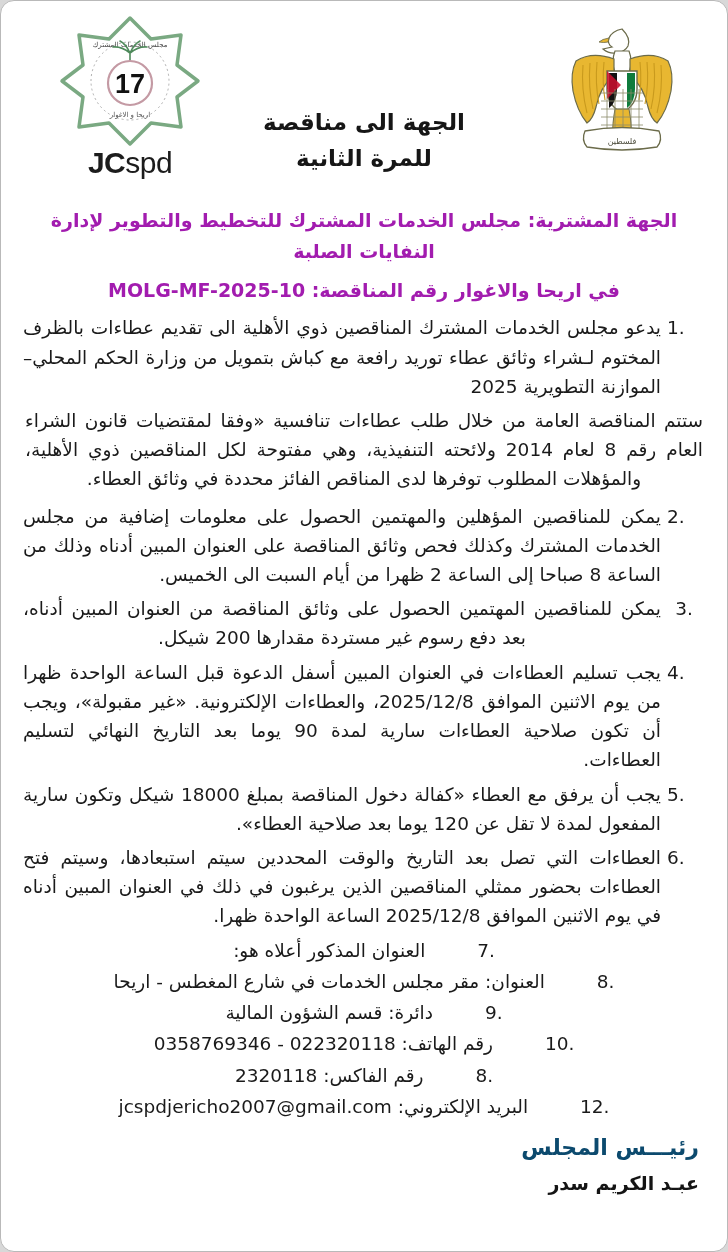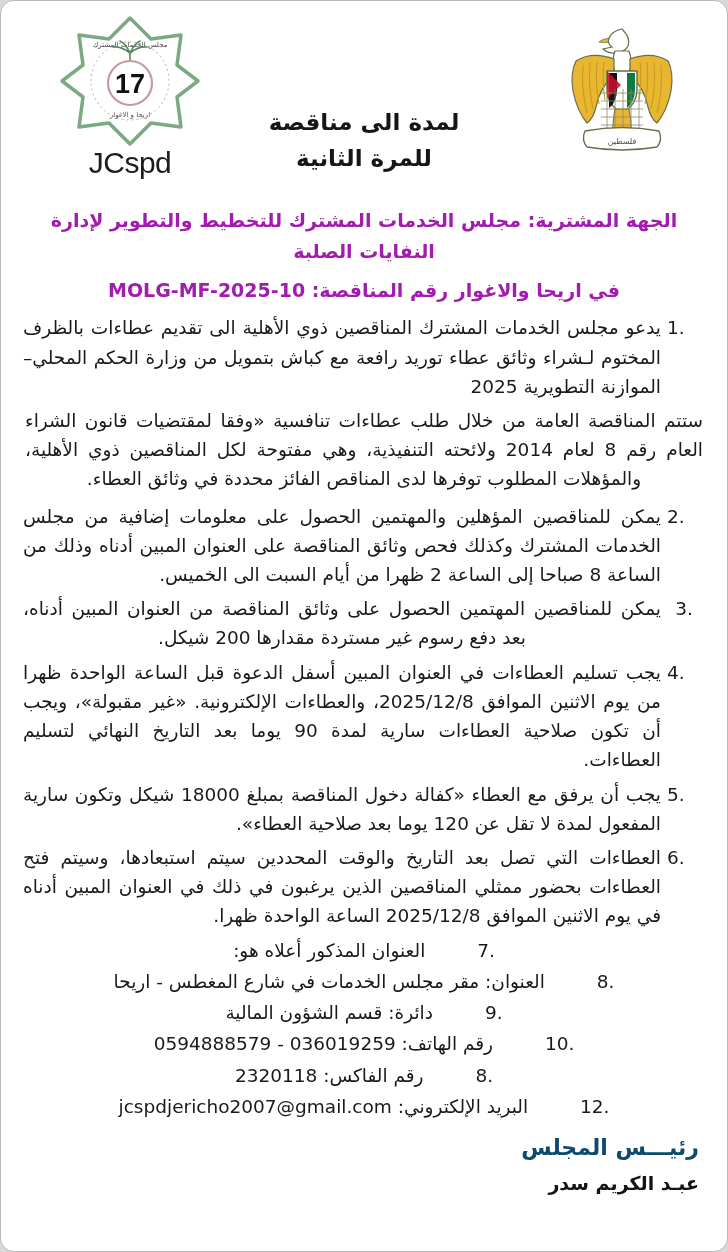--- a/index.html
+++ b/index.html
@@ -44,21 +44,21 @@
     text-align: right;
   }
   .jcspd-word {
     font-family: "Liberation Sans", sans-serif;
     font-size: 30px;
     letter-spacing: -0.5px;
     color: #1c1c1c;
     margin-top: -6px;
     direction: ltr;
   }
-  .jcspd-word b { font-weight: 400; }
+  .jcspd-word b { font-weight: 700; }
   .jcspd-word span { font-weight: 500; }
 
   .title-block {
     position: absolute;
     left: 0; right: 0;
     top: 104px;
     text-align: center;
   }
   .title-line {
     font-size: 23px;
@@ -206,21 +206,21 @@
           <path d="M44,74 h42 M44,82 h42 M44,90 h42 M44,98 h42 M44,106 h42"></path>
           <path d="M50,70 v40 M58,70 v40 M66,70 v40 M74,70 v40 M82,70 v40"></path>
         </g>
 
         <path d="M28,112 q37,-7 74,0 q4,9 -2,16 q-35,6 -70,0 q-6,-7 -2,-16 z" fill="#ffffff" stroke="#6b6b4a" stroke-width="1.3"></path>
         <text x="65" y="125" text-anchor="middle" font-size="8" fill="#4a4a3a" font-family="DejaVu Sans, sans-serif">فلسطين</text>
       </svg>
     </div>
 
     <div class="title-block">
-      <div class="title-line">لمدة الى مناقصة</div>
+      <div class="title-line">الجهة الى مناقصة</div>
       <div class="title-line">للمرة الثانية</div>
     </div>
   </div>
 
   <div class="entity">الجهة المشترية: مجلس الخدمات المشترك للتخطيط والتطوير لإدارة النفايات الصلبة</div>
   <div class="entity">
     <span>في اريحا والاغوار  رقم المناقصة:</span>
     <span class="ltr">MOLG-MF-2025-10</span>
   </div>
 
@@ -269,21 +269,21 @@
     </li>
 
     <li class="clause contact">
       <span class="num">9.</span>
       <span class="ctext">دائرة: قسم الشؤون المالية</span>
     </li>
 
     <li class="clause contact">
       <span class="num">10.</span>
       <span class="ctext">رقم الهاتف:</span>
-      <span class="ltr">0594888579 - 036019259</span>
+      <span class="ltr">0358769346 - 022320118</span>
     </li>
 
     <li class="clause contact">
       <span class="num">8.</span>
       <span class="ctext">رقم الفاكس:</span>
       <span class="ltr">2320118</span>
     </li>
 
     <li class="clause contact">
       <span class="num">12.</span>

